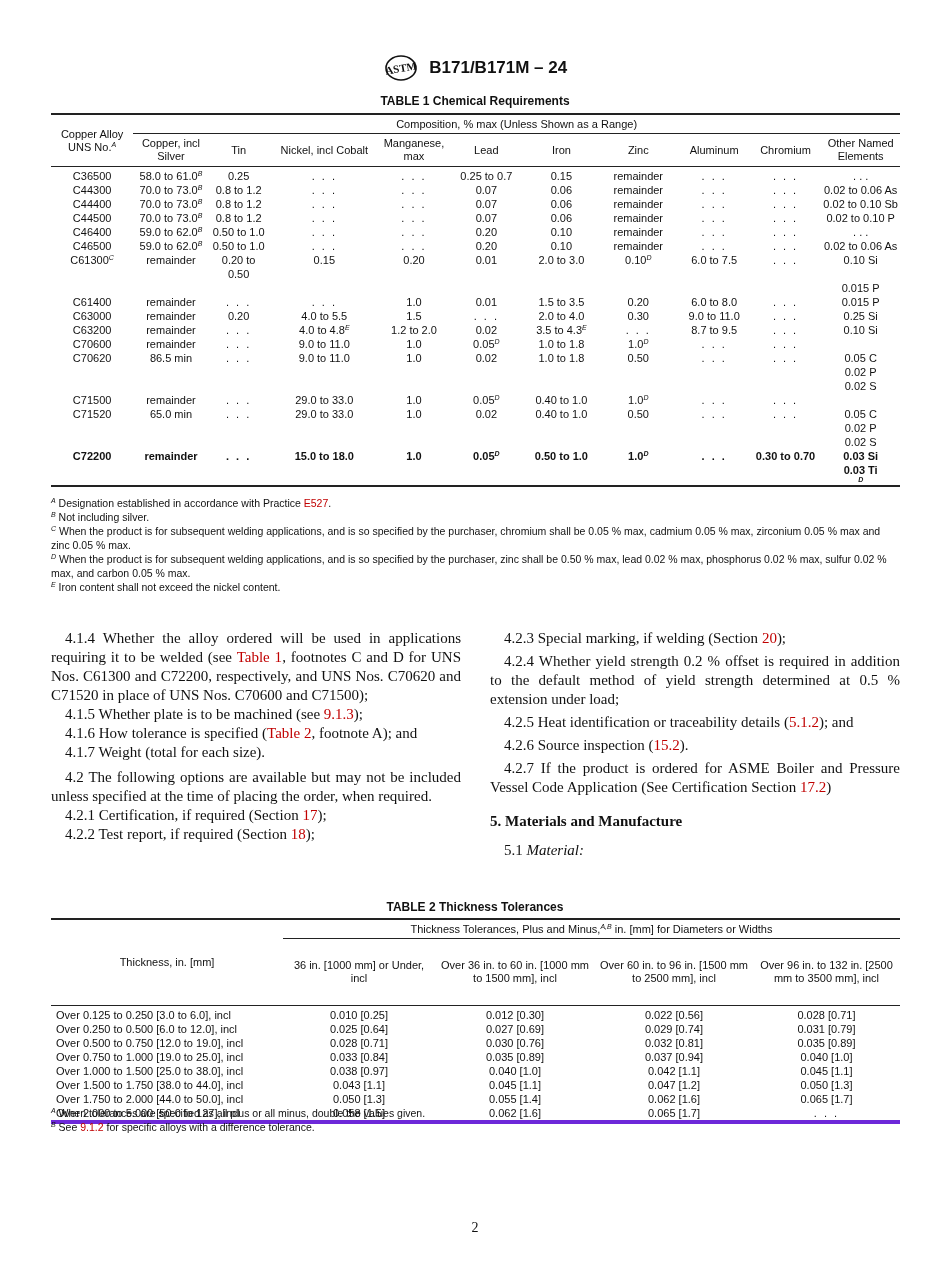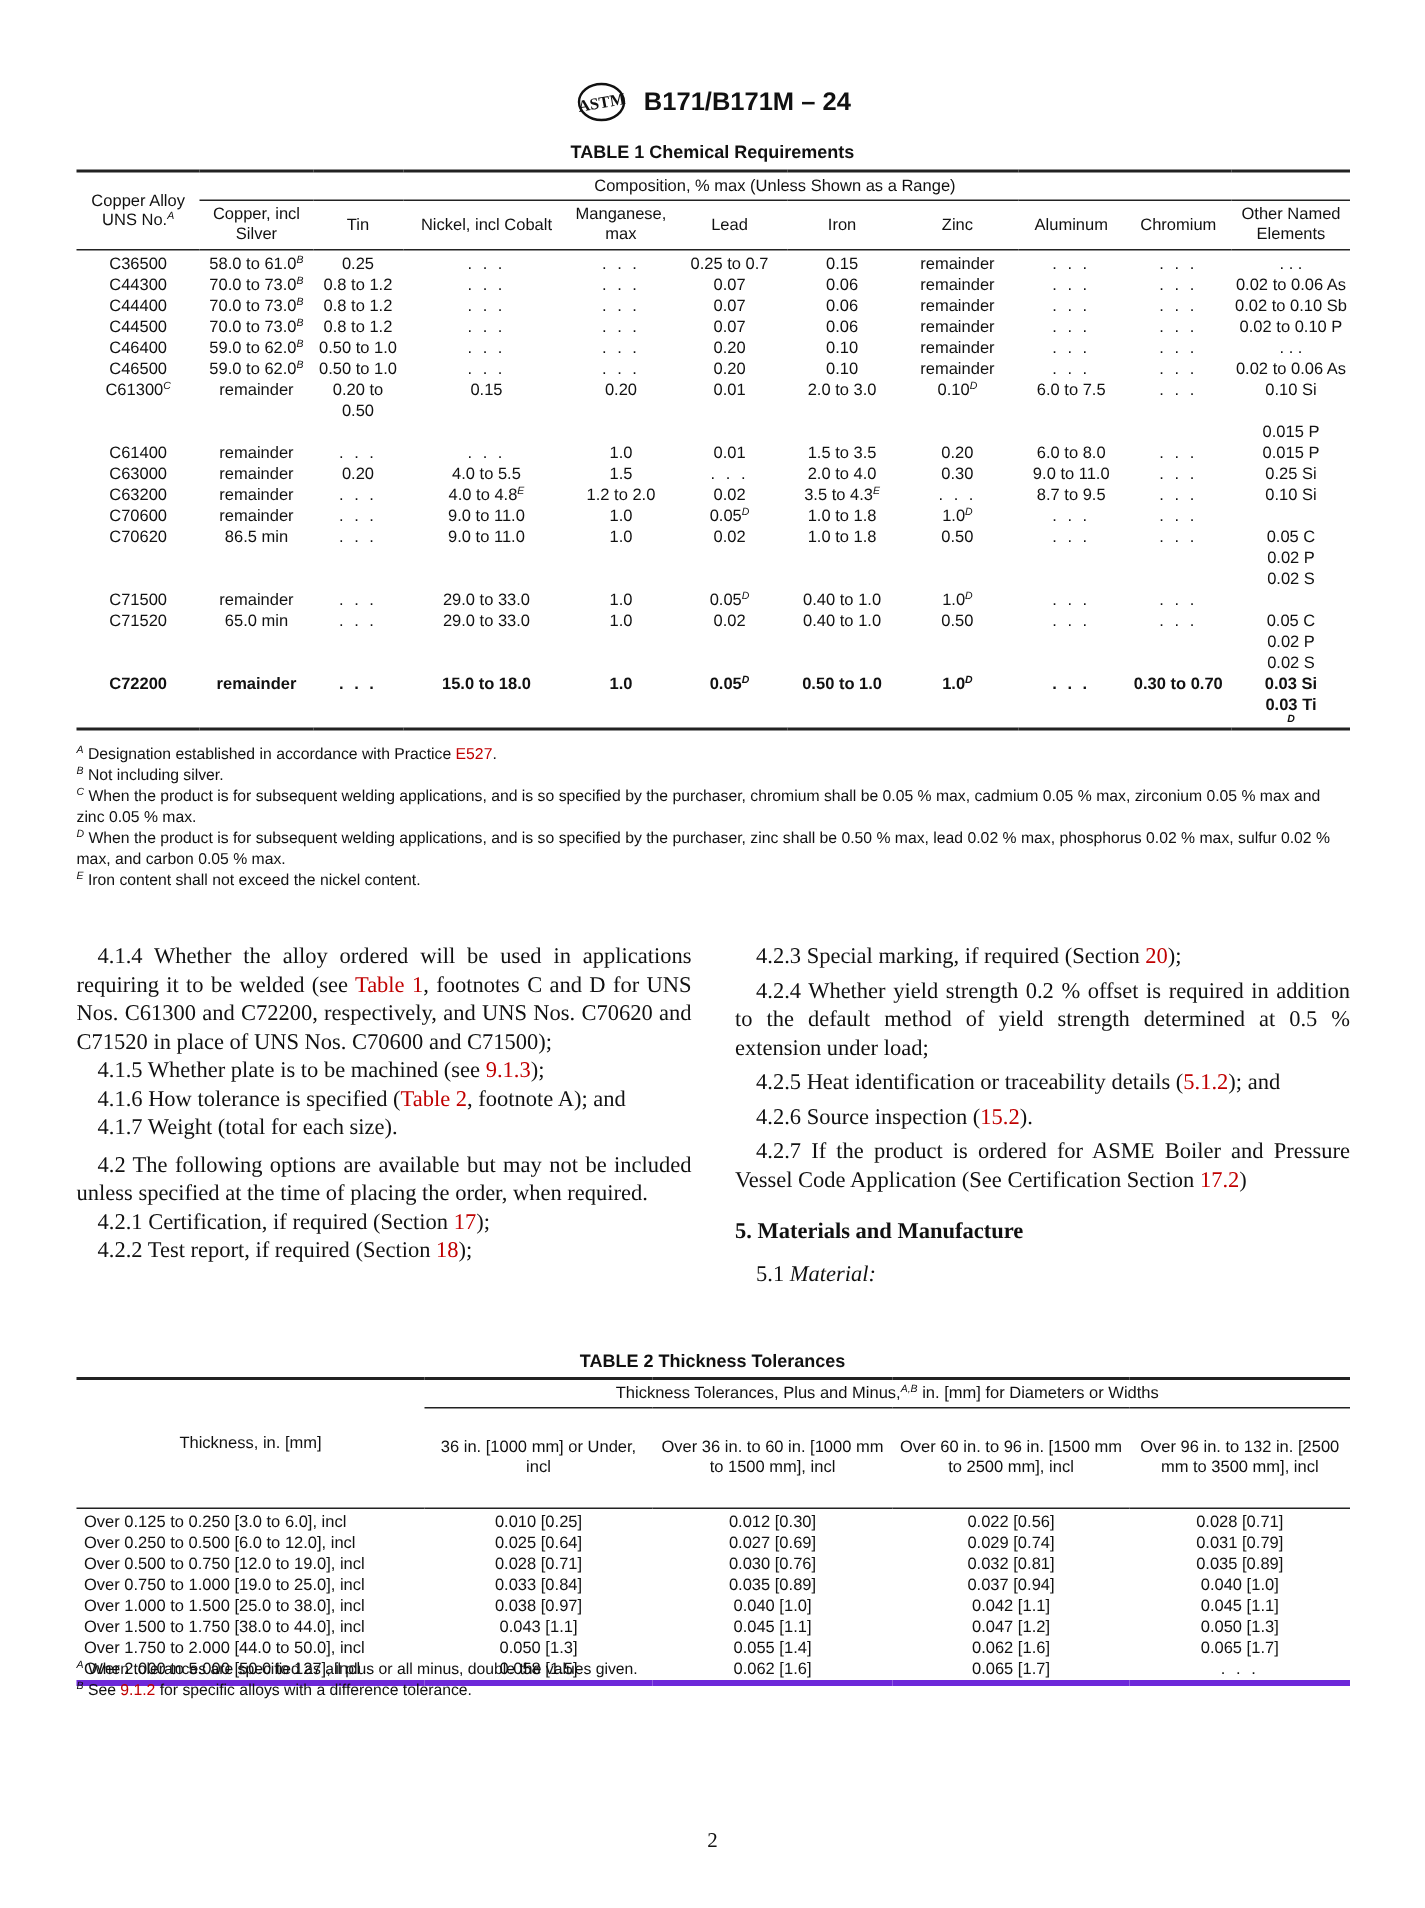--- a/index.html
+++ b/index.html
@@ -348,21 +348,21 @@
   <p class="ind"><span>4.1.4  Whether the alloy ordered will be used in applications requiring it to be welded (see </span><a class="ref" href="#">Table 1</a><span>, footnotes C and D for UNS Nos. C61300 and C72200, respectively, and UNS Nos. C70620 and C71520 in place of UNS Nos. C70600 and C71500);</span></p>
   <p class="ind"><span>4.1.5  Whether plate is to be machined (see </span><a class="ref" href="#">9.1.3</a><span>);</span></p>
   <p class="ind"><span>4.1.6  How tolerance is specified (</span><a class="ref" href="#">Table 2</a><span>, footnote A); and</span></p>
   <p class="ind">4.1.7  Weight (total for each size).</p>
   <p class="ind gap2">4.2  The following options are available but may not be included unless specified at the time of placing the order, when required.</p>
   <p class="ind"><span>4.2.1  Certification, if required (Section </span><a class="ref" href="#">17</a><span>);</span></p>
   <p class="ind"><span>4.2.2  Test report, if required (Section </span><a class="ref" href="#">18</a><span>);</span></p>
 </div>
 
 <div class="col serif" style="left:490px; top:629px;">
-  <p class="ind"><span>4.2.3  Special marking, if required (Section </span><a class="ref" href="#">20</a><span>);</span></p>
+  <p class="ind"><span>4.2.3  Special marking, if welding (Section </span><a class="ref" href="#">20</a><span>);</span></p>
   <p class="ind gap">4.2.4  Whether yield strength 0.2 % offset is required in addition to the default method of yield strength determined at 0.5 % extension under load;</p>
   <p class="ind gap"><span>4.2.5  Heat identification or traceability details (</span><a class="ref" href="#">5.1.2</a><span>); and</span></p>
   <p class="ind gap"><span>4.2.6  Source inspection (</span><a class="ref" href="#">15.2</a><span>).</span></p>
   <p class="ind gap"><span>4.2.7 If the product is ordered for ASME Boiler and Pressure Vessel Code Application (See Certification Section </span><a class="ref" href="#">17.2</a><span>)</span></p>
   <h3>5.  Materials and Manufacture</h3>
   <p class="ind"><span>5.1  </span><em>Material:</em></p>
 </div>
 
 <div class="table-title sans" style="top:900px;">TABLE 2 Thickness Tolerances</div>
 

